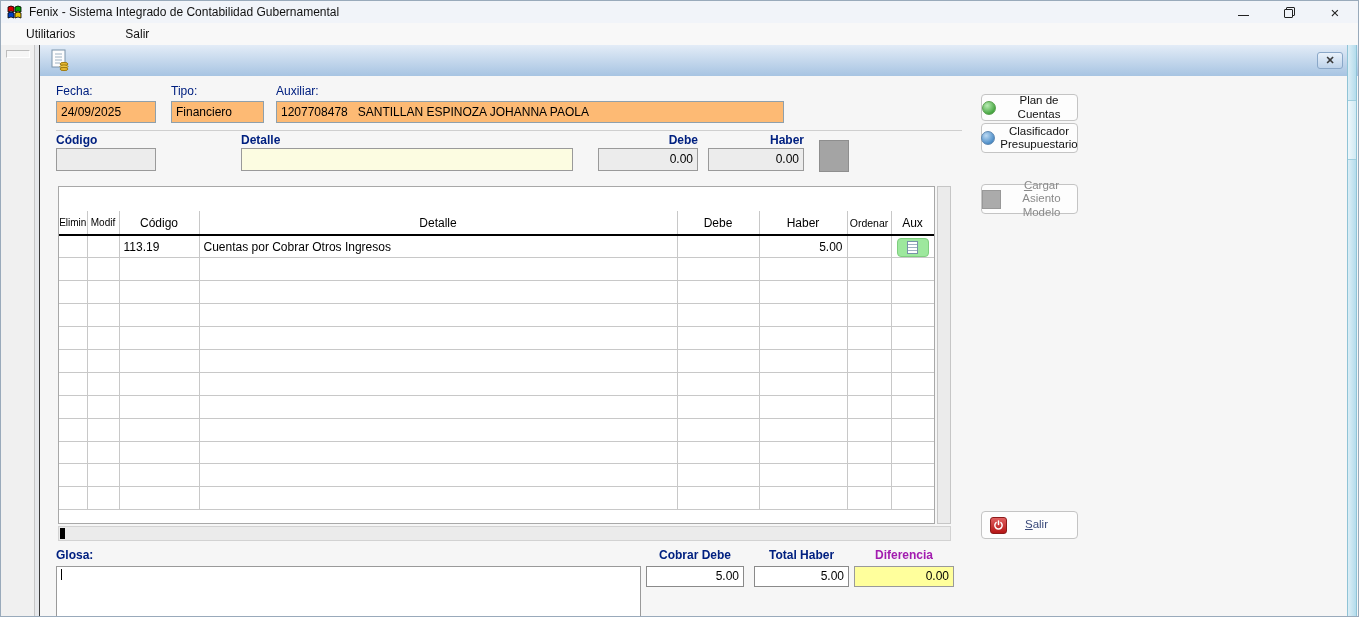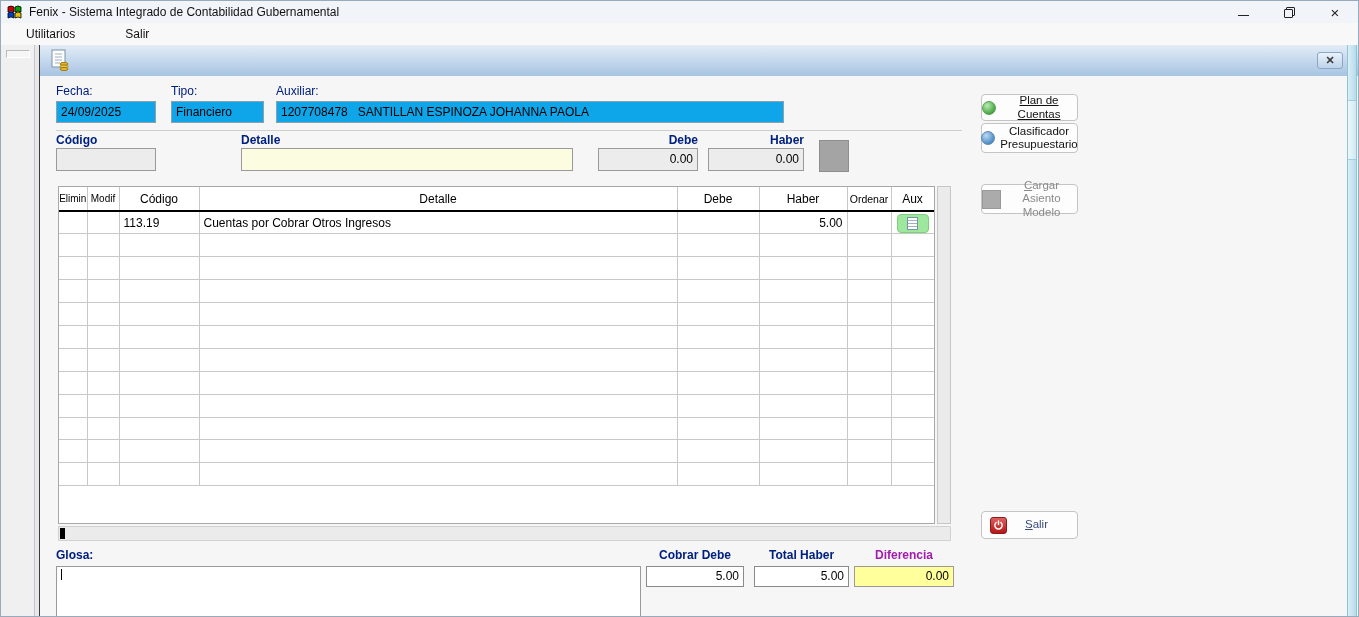--- a/index.html
+++ b/index.html
@@ -41,34 +41,34 @@
     display:flex; align-items:center; justify-content:center; font-size:11px; font-weight:bold; color:#3a3a3a; }
   .form-body { position:absolute; left:0; top:31px; right:0; bottom:0; overflow:hidden; background:#f6f6f6; }
 
   
   .lbl { position:absolute; color:#002080; white-space:nowrap; }
   .lbl.b { font-weight:bold; }
   .lbl.red { color:#a21caf; font-weight:bold; }
 
   
   .field { position:absolute; border:1px solid #8fa0ac; line-height:20px; padding:0 4px; overflow:hidden; white-space:pre; }
-  .cyan  { background:#0ea5e9; }
+  .cyan  { background:#fdba74; }
   .greyf { background:#ececec; border-color:#9a9a9a; }
   .yellf { background:#fcfce1; border-color:#9a9a9a; }
   .whitef{ background:#ffffff; border-color:#8a8a8a; }
   .difff { background:#ffff9c; border-color:#9a9a9a; }
   .num { text-align:right; }
 
   .sep-line { position:absolute; border-top:1px solid #cfcfcf; }
   .grey-square-btn { position:absolute; width:30px; height:32px; background:#a4a4a4; border:1px solid #8e8e8e; }
 
   
   .grid { position:absolute; left:18px; top:110px; width:877px; height:338px;
     border:1px solid #a8a8a8; background:#fff; overflow:hidden; }
-  table.entries { border-collapse:collapse; table-layout:fixed; width:875px; }
+  table.entries { border-collapse:collapse; table-layout:fixed; width:875px;margin-top:24px; }
   table.entries thead tr { height:24px; }
   table.entries th { font-weight:normal; font-size:12px; text-align:center; background:#fff;
     border-right:1px solid #c8c8c8; border-bottom:2px solid #000; overflow:hidden; white-space:nowrap; }
   table.entries th.col0, table.entries th.col1 { font-size:10px; }
   table.entries th.col6 { font-size:10.5px; }
   table.entries td { height:22.9px; border-right:1px solid #c8c8c8; border-bottom:1px solid #c8c8c8;
     font-size:12px; padding:0 4px; overflow:hidden; white-space:nowrap; }
   table.entries td.col4, table.entries td.col5 { text-align:right; }
   table.entries td.col7 { padding:0; text-align:center; }
   .col0 { width:28px; } .col1 { width:32px; } .col2 { width:80px; } .col3 { width:478px; }
@@ -324,21 +324,21 @@
                   <td class="col7"></td>
                 </tr>
               </tbody>
           </table>
         </div>
         <div class="vscroll"></div>
         <div class="hscroll">
           <div class="hscroll-thumb"></div>
         </div>
 
-        <div class="side-btn" style="top:18px; height:27px;text-decoration:underline;">
+        <div class="side-btn" style="top:18px; height:27px;">
           <span class="sphere green"></span>
           <span>Plan de Cuentas</span>
         </div>
         <div class="side-btn" style="top:47px; height:30px;">
           <span class="sphere blue"></span>
           <span><span>Clasificador</span><br><span>Presupuestario</span></span>
         </div>
         <div class="side-btn btn-cargar" style="top:108px; height:30px;">
           <span class="grey-ic"></span>
           <span><span><u>C</u>argar Asiento</span><br><span>Modelo</span></span>

